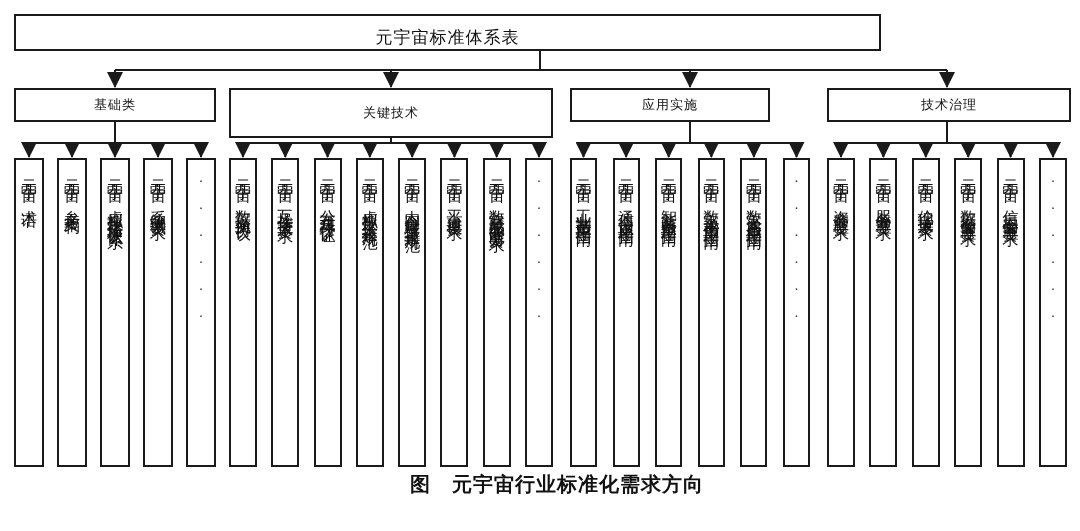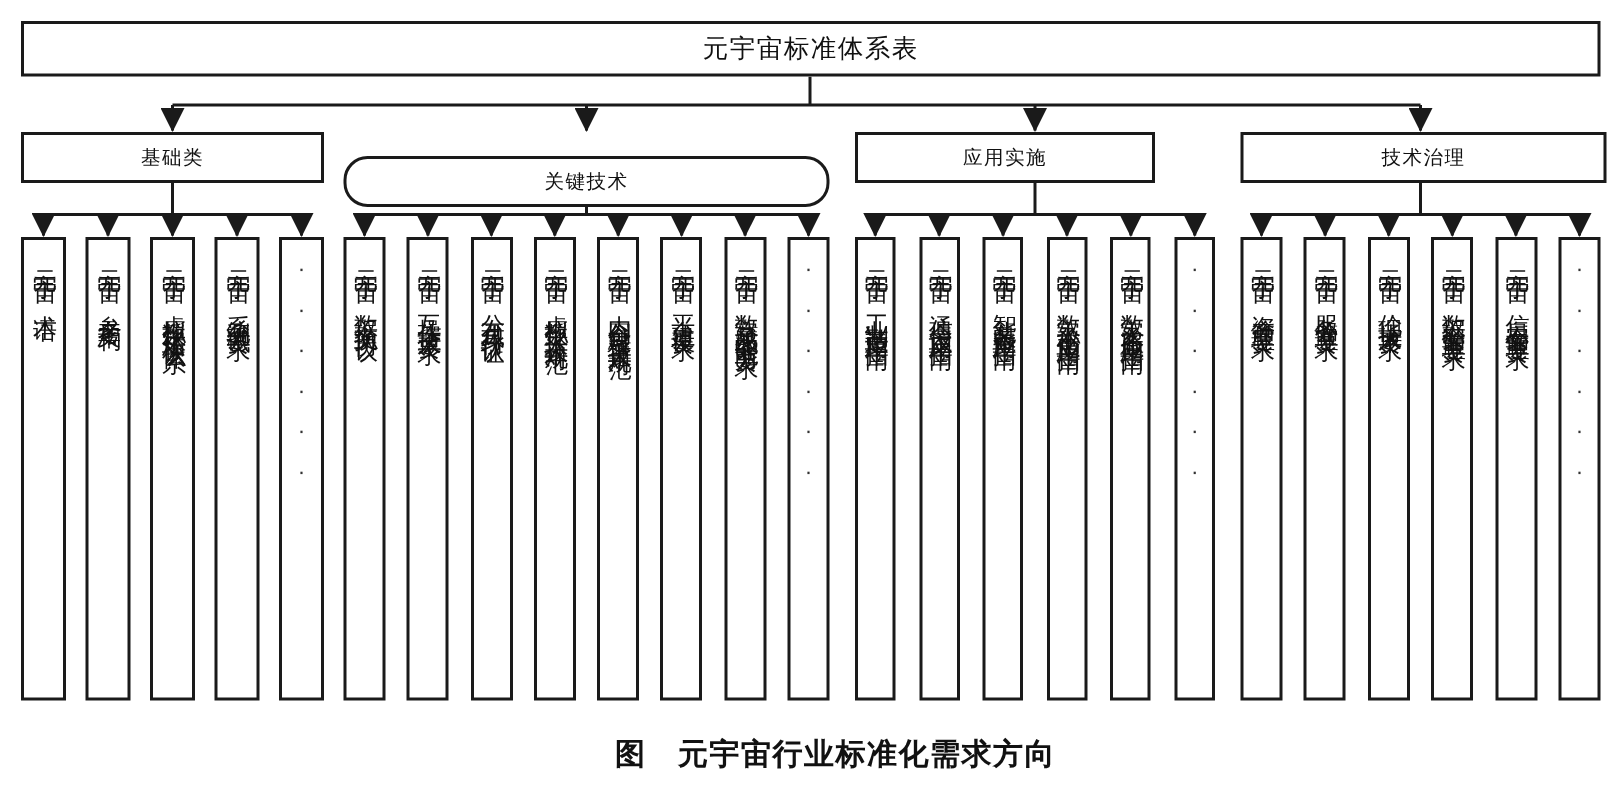--- a/index.html
+++ b/index.html
@@ -21,21 +21,21 @@
     writing-mode:vertical-rl;text-orientation:upright;
     letter-spacing:3px;font-size:16px;line-height:1;white-space:nowrap;
   }
   .vname{margin-top:21px;}
   .vdots{
     writing-mode:vertical-rl;text-orientation:upright;
     letter-spacing:10px;font-size:15px;line-height:1;margin-top:4px;color:#333;
   }
   #connectors{position:absolute;left:0;top:0;width:1080px;height:531px;pointer-events:none;}
   .caption{
-    position:absolute;left:0;top:489px;width:100%;box-sizing:border-box;
+    position:absolute;left:0;top:471px;width:100%;box-sizing:border-box;
     padding-left:34px;text-align:center;font-size:20px;font-weight:700;letter-spacing:1px;
   }
 </style>
 </head>
 <body>
 
 <div class="canvas">
 
   <svg id="connectors" xmlns="http://www.w3.org/2000/svg" width="1080" height="531" viewBox="0 0 1080 531">
     <defs>
@@ -79,21 +79,21 @@
         <line x1="841" y1="143" x2="1053" y2="143"></line>
         <line x1="841" y1="143" x2="841" y2="157" marker-end="url(#arrow)"></line>
         <line x1="883.4" y1="143" x2="883.4" y2="157" marker-end="url(#arrow)"></line>
         <line x1="925.8" y1="143" x2="925.8" y2="157" marker-end="url(#arrow)"></line>
         <line x1="968.2" y1="143" x2="968.2" y2="157" marker-end="url(#arrow)"></line>
         <line x1="1010.6" y1="143" x2="1010.6" y2="157" marker-end="url(#arrow)"></line>
         <line x1="1053" y1="143" x2="1053" y2="157" marker-end="url(#arrow)"></line>
       </g>
   </svg>
 
-  <div class="box root-box" style="left:14px;top:14px;width:1053px;height:37px;">
+  <div class="box root-box" style="left:14px;top:14px;width:867px;height:37px;align-items:flex-end;">
     <span>元宇宙标准体系表</span>
   </div>
 
   <div id="nodes">
       <div class="box cat-box" style="left: 14px; top: 88px; width: 202px; height: 34px;">
         <span>基础类</span>
       </div>
       <div class="box child-box" style="left: 14px; top: 158px; width: 30px; height: 309px;">
         <span class="vtext">元宇宙</span>
         <span class="vtext vname">术语</span>
@@ -106,21 +106,21 @@
         <span class="vtext">元宇宙</span>
         <span class="vtext vname">虚拟数字体标识体系</span>
       </div>
       <div class="box child-box" style="left: 143px; top: 158px; width: 30px; height: 309px;">
         <span class="vtext">元宇宙</span>
         <span class="vtext vname">系统测试要求</span>
       </div>
       <div class="box child-box" style="left: 186px; top: 158px; width: 30px; height: 309px;">
         <span class="vdots">······</span>
       </div>
-      <div class="box cat-box" style="left: 229px; top: 104px; width: 324px; height: 34px; border-radius: 16px;">
+      <div class="box cat-box" style="left: 229px; top: 88px; width: 324px; height: 50px;">
         <span>关键技术</span>
       </div>
       <div class="box child-box" style="left: 229px; top: 158px; width: 28px; height: 309px;">
         <span class="vtext">元宇宙</span>
         <span class="vtext vname">数据交换协议</span>
       </div>
       <div class="box child-box" style="left: 271.286px; top: 158px; width: 28px; height: 309px;">
         <span class="vtext">元宇宙</span>
         <span class="vtext vname">互操作技术要求</span>
       </div>

